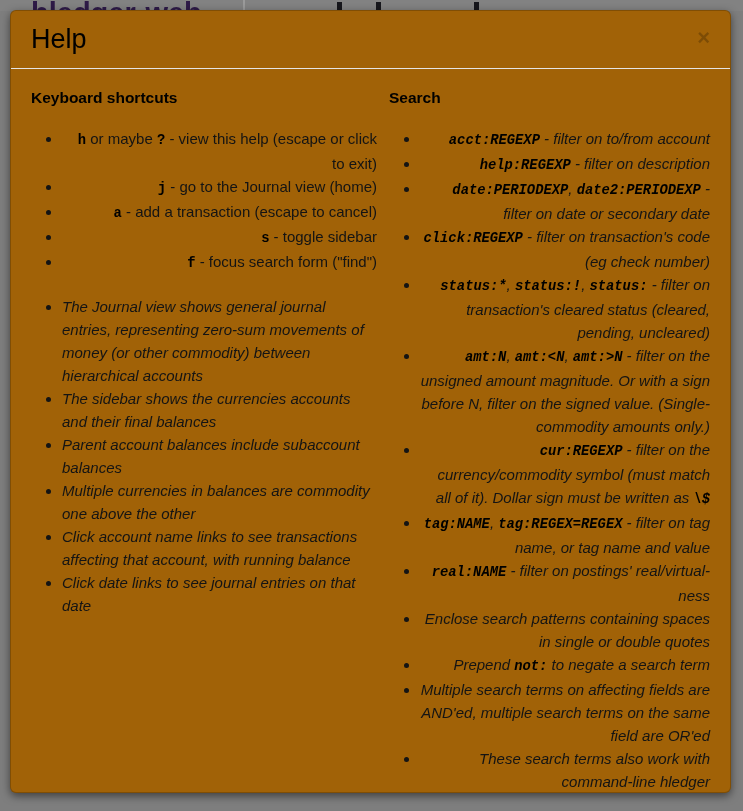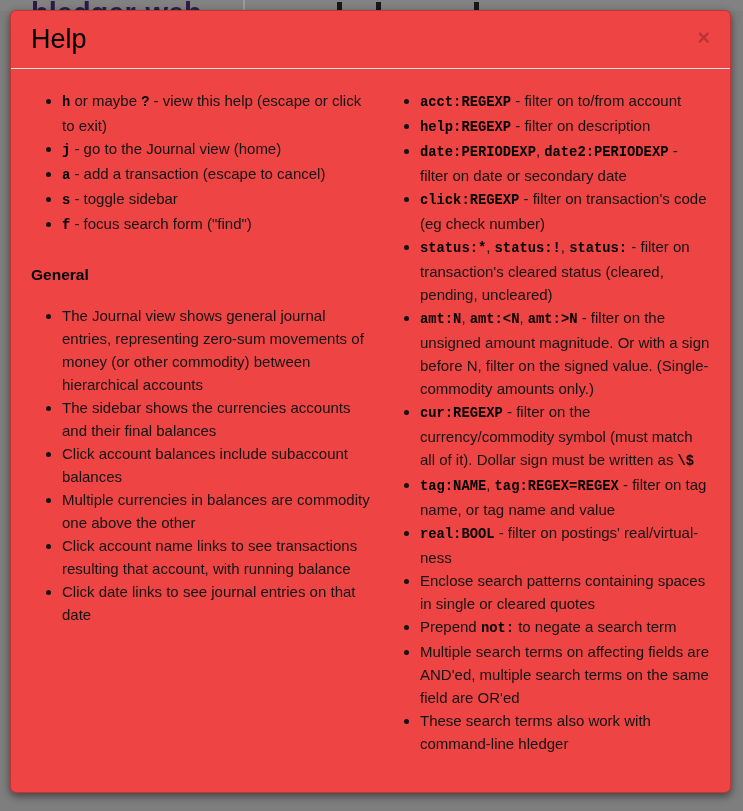--- a/index.html
+++ b/index.html
@@ -37,21 +37,21 @@
 
   
   .backdrop-hit {
     position: absolute; inset: 0; z-index: 1;
   }
 
   
   .modal {
     position: absolute; left: 10px; top: 10px;
     width: 721px; height: 783px;
-    background: #ef4444;
+    background: #a16207;
     border: 1px solid rgba(0,0,0,0.2);
     border-radius: 6px;
     box-shadow: 0 3px 9px rgba(0,0,0,0.5);
     z-index: 2;
     box-sizing: border-box;
   }
   .modal-header {
     padding: 12px 20px 13px 20px;
     border-bottom: 1px solid #e5e5e5;
     position: relative;
@@ -83,27 +83,27 @@
   .col-left  { flex: 0 0 346px; min-width: 0; }
   .col-right { flex: 1 1 auto;  min-width: 0; }
 
   .section-heading {
     margin: 0 0 19px 0;
     font-size: 15.5px;
     font-weight: bold;
     color: #000;
     line-height: 1.2;
   }
-  .section-heading + ul { margin-top: 0; }
+  .section-heading + ul { margin-top: 0; text-align: right; }
   ul.bullets {
     margin: 0 0 20px 0;
     padding: 0 0 0 31px;
     list-style: disc outside;
   }
-  ul.bullets:last-child { margin-bottom: 12px; }
+  ul.bullets:last-child { margin-bottom: 12px; font-style: italic; }
   .section-heading:not(:first-child) { margin-top: 29px; }
   ul.bullets li { margin: 0; padding: 0; }
 
   code.kbd {
     font-family: "Liberation Mono", monospace;
     font-weight: bold;
     font-size: 0.92em;
     color: #000;
     background: none;
     white-space: nowrap;
@@ -122,48 +122,49 @@
 
 <div class="backdrop-hit"></div>
 
 <div class="modal">
   <div class="modal-header">
     <h2 class="modal-title">Help</h2>
     <button class="close-btn">×</button>
   </div>
   <div class="modal-body">
     <div class="col-left">
+        <h4 class="section-heading">Keyboard shortcuts</h4>
         <ul class="bullets">
           <li><code class="kbd">h</code> or maybe <code class="kbd">?</code> - view this help (escape or click to exit)</li>
           <li><code class="kbd">j</code> - go to the Journal view (home)</li>
           <li><code class="kbd">a</code> - add a transaction (escape to cancel)</li>
           <li><code class="kbd">s</code> - toggle sidebar</li>
           <li><code class="kbd">f</code> - focus search form ("find")</li>
         </ul>
-        <h4 class="section-heading">General</h4>
         <ul class="bullets">
           <li>The Journal view shows general journal entries, representing zero-sum movements of money (or other commodity) between hierarchical accounts</li>
           <li>The sidebar shows the currencies accounts and their final balances</li>
-          <li>Click account balances include subaccount balances</li>
+          <li>Parent account balances include subaccount balances</li>
           <li>Multiple currencies in balances are commodity one above the other</li>
-          <li>Click account name links to see transactions resulting that account, with running balance</li>
+          <li>Click account name links to see transactions affecting that account, with running balance</li>
           <li>Click date links to see journal entries on that date</li>
         </ul>
       </div>
     <div class="col-right">
+        <h4 class="section-heading">Search</h4>
         <ul class="bullets">
           <li><code class="kbd">acct:REGEXP</code> - filter on to/from account</li>
           <li><code class="kbd">help:REGEXP</code> - filter on description</li>
           <li><code class="kbd">date:PERIODEXP</code>, <code class="kbd">date2:PERIODEXP</code> - filter on date or secondary date</li>
           <li><code class="kbd">click:REGEXP</code> - filter on transaction's code (eg check number)</li>
           <li><code class="kbd">status:*</code>, <code class="kbd">status:!</code>, <code class="kbd">status:</code> - filter on transaction's cleared status (cleared, pending, uncleared)</li>
           <li><code class="kbd">amt:N</code>, <code class="kbd">amt:&lt;N</code>, <code class="kbd">amt:&gt;N</code> - filter on the unsigned amount magnitude. Or with a sign before N, filter on the signed value. (Single-commodity amounts only.)</li>
           <li><code class="kbd">cur:REGEXP</code> - filter on the currency/commodity symbol (must match all of it). Dollar sign must be written as <code class="kbd">\$</code></li>
           <li><code class="kbd">tag:NAME</code>, <code class="kbd">tag:REGEX=REGEX</code> - filter on tag name, or tag name and value</li>
-          <li><code class="kbd">real:BOOL</code> - filter on postings' real/virtual-ness</li>
-          <li>Enclose search patterns containing spaces in single or cleared quotes</li>
+          <li><code class="kbd">real:NAME</code> - filter on postings' real/virtual-ness</li>
+          <li>Enclose search patterns containing spaces in single or double quotes</li>
           <li>Prepend <code class="kbd">not:</code> to negate a search term</li>
           <li>Multiple search terms on affecting fields are AND'ed, multiple search terms on the same field are OR'ed</li>
           <li>These search terms also work with command-line hledger</li>
         </ul>
       </div>
   </div>
 </div>
 
 </body></html>

